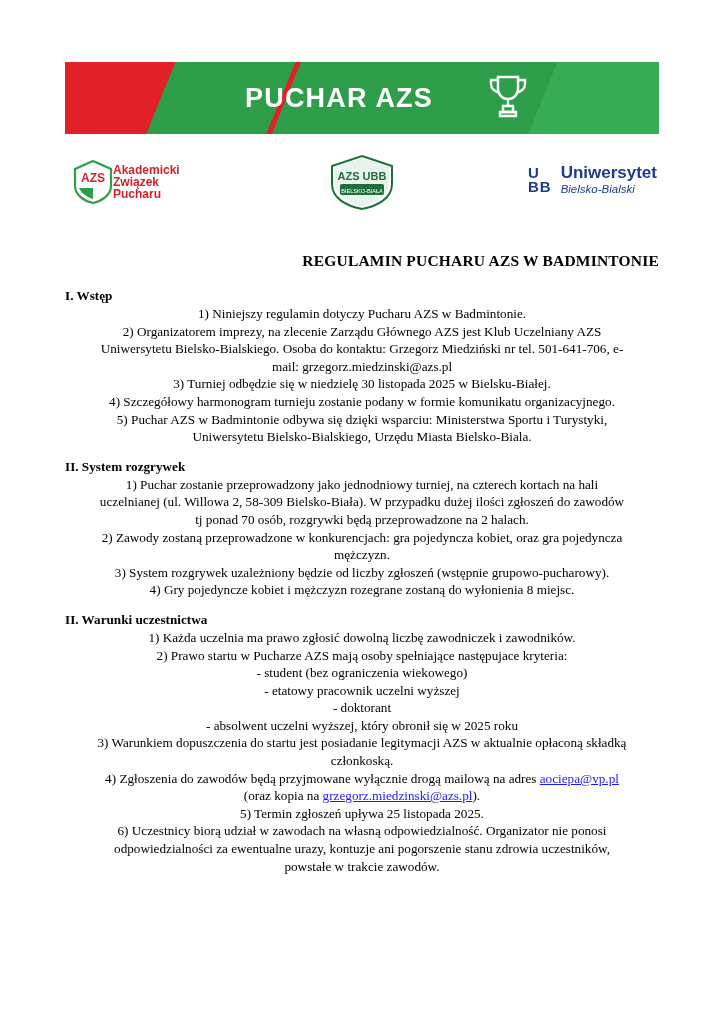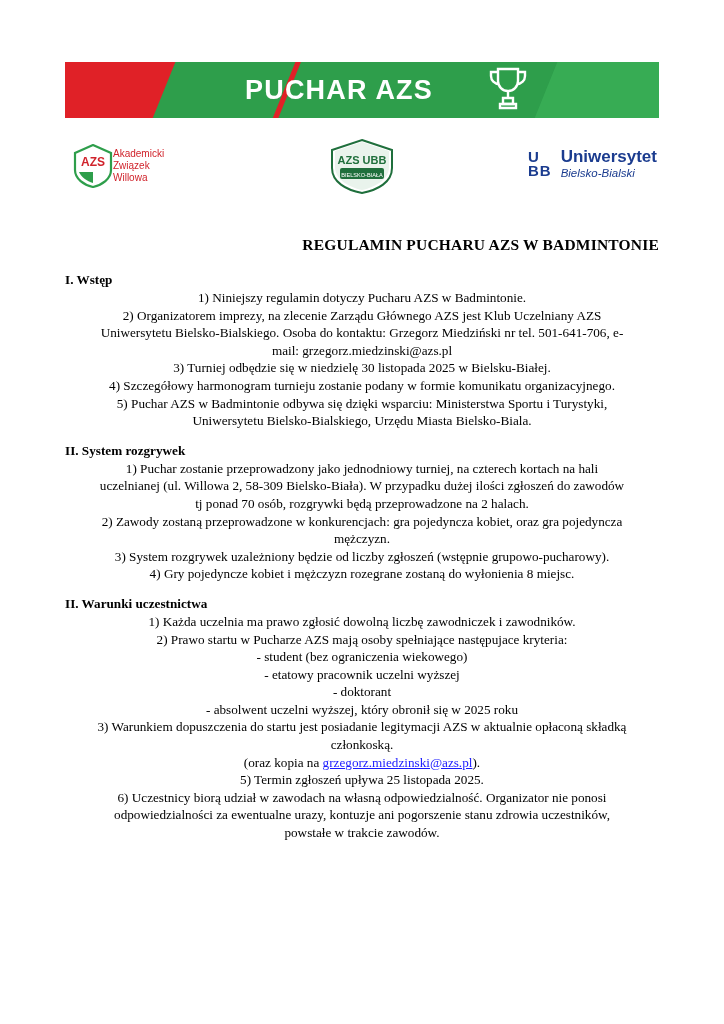--- a/index.html
+++ b/index.html
@@ -21,21 +21,21 @@
     height: 1024px;
     background: #ffffff;
     box-sizing: border-box;
     padding: 0 65px;
   }
 
   
   .banner {
     position: relative;
     margin-top: 62px;
-    height: 56px;
+    height: 72px;
     width: 594px;
     margin-left: 0;
     overflow: hidden;
     background: #2e9e4b;
   }
   .banner .stripe-dark {
     position: absolute;
     inset: 0;
     background: linear-gradient(105deg,
         #1f7d3a 0%, #1f7d3a 22%,
@@ -104,24 +104,24 @@
     display: flex;
     align-items: center;
     gap: 0;
   }
   .azs-emblem {
     width: 40px;
     height: 44px;
   }
   .azs-text {
     font-family: "Liberation Sans", sans-serif;
-    font-size: 10px;
+    font-size: 12px;
     line-height: 12px;
     color: #d0232b;
-    font-weight: normal;
+    font-weight: bold;
   }
   .logo-center {
     position: absolute;
     left: 50%;
     transform: translateX(-50%);
     top: -4px;
     text-align: center;
   }
   .logo-ubb {
     position: absolute;
@@ -198,21 +198,21 @@
 
     <div class="logo-azs">
       <svg class="azs-emblem" viewBox="0 0 40 44">
         <path d="M20 1 L38 9 L38 26 C38 35 29 41 20 43 C11 41 2 35 2 26 L2 9 Z" fill="#ffffff" stroke="#2e9e4b" stroke-width="2.2"></path>
         <path d="M6 28 L20 28 L20 39 C14 37 8 33 6 28 Z" fill="#2e9e4b"></path>
         <text x="20" y="22" text-anchor="middle" font-family="Liberation Sans, sans-serif" font-size="12" font-weight="bold" fill="#d0232b">AZS</text>
       </svg>
       <div class="azs-text">
         <div>Akademicki</div>
         <div>Związek</div>
-        <div>Willowa</div>
+        <div>Pucharu</div>
       </div>
     </div>
 
     <div class="logo-center">
       <svg width="72" height="56" viewBox="0 0 72 56">
         <path d="M36 2 L66 12 L66 30 C66 44 52 52 36 55 C20 52 6 44 6 30 L6 12 Z" fill="#ffffff" stroke="#1f6f3c" stroke-width="2"></path>
         <path d="M36 4 L63 13 L63 29 C63 41 50 49 36 52 C22 49 9 41 9 29 L9 13 Z" fill="#e9f3ec"></path>
         <rect x="14" y="30" width="44" height="11" rx="2" fill="#1f6f3c"></rect>
         <text x="36" y="26" text-anchor="middle" font-family="Liberation Sans, sans-serif" font-size="11" font-weight="bold" fill="#1f6f3c">AZS UBB</text>
         <text x="36" y="38.5" text-anchor="middle" font-family="Liberation Sans, sans-serif" font-size="5.6" fill="#ffffff">BIELSKO-BIAŁA</text>
@@ -255,20 +255,23 @@
   <div class="section-head">II. Warunki uczestnictwa</div>
   <p class="line">1) Każda uczelnia ma prawo zgłosić dowolną liczbę zawodniczek i zawodników.</p>
   <p class="line">2) Prawo startu w Pucharze AZS mają osoby spełniające następujace kryteria:</p>
   <p class="line">- student (bez ograniczenia wiekowego)</p>
   <p class="line">- etatowy pracownik uczelni wyższej</p>
   <p class="line">- doktorant</p>
   <p class="line">- absolwent uczelni wyższej, który obronił się w 2025 roku</p>
   <p class="line">3) Warunkiem dopuszczenia do startu jest posiadanie legitymacji AZS w aktualnie opłaconą składką</p>
   <p class="line">członkoską.</p>
   <p class="line">
+    <span>4) Zgłoszenia do zawodów będą przyjmowane wyłącznie drogą mailową na adres </span><a class="doclink" href="#">aociepa@vp.pl</a>
+  </p>
+  <p class="line">
     <span>(oraz kopia na </span><a class="doclink" href="#">grzegorz.miedzinski@azs.pl</a><span>).</span>
   </p>
   <p class="line">5) Termin zgłoszeń upływa 25 listopada 2025.</p>
   <p class="line">6) Uczestnicy biorą udział w zawodach na własną odpowiedzialność. Organizator nie ponosi</p>
   <p class="line">odpowiedzialności za ewentualne urazy, kontuzje ani pogorszenie stanu zdrowia uczestników,</p>
   <p class="line">powstałe w trakcie zawodów.</p>
 
 </div>
 
 </body></html>

